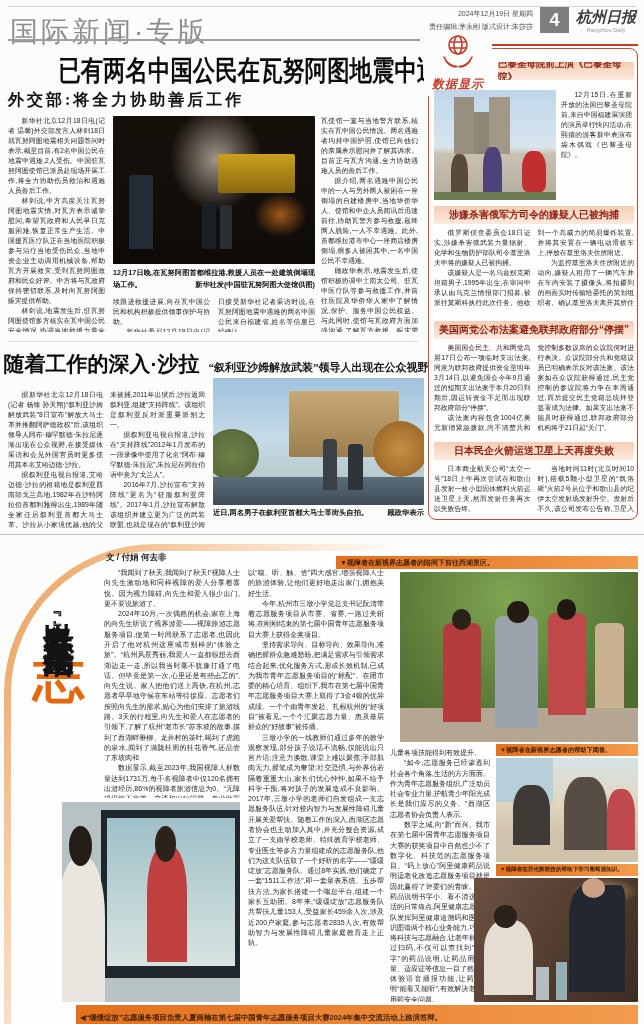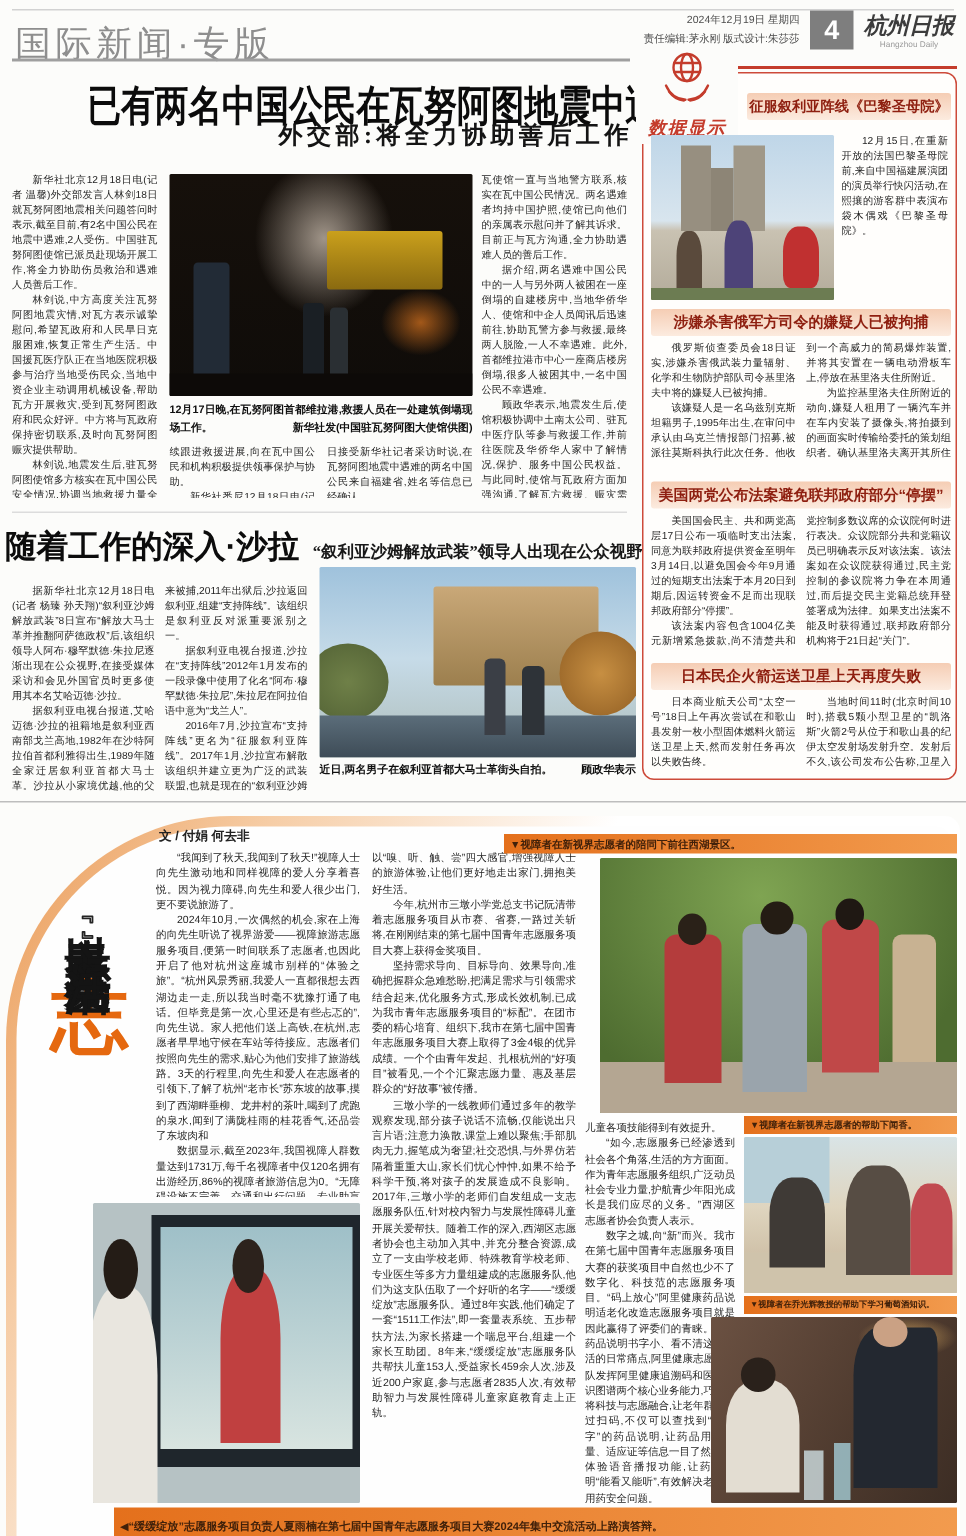--- a/index.html
+++ b/index.html
@@ -1,38 +1,38 @@
 <!DOCTYPE html>
 <html><head>
 <meta charset="utf-8">
 <style>
   html,body{margin:0;padding:0;background:#e8e8e6;}
   #page{position:relative;width:644px;height:1024px;background:#fcfcfa;overflow:hidden;
         font-family:"Liberation Sans","DejaVu Sans",sans-serif;color:#1f1f1f;}
   .abs{position:absolute;}
   
   #rule-top{left:8px;top:6px;width:628px;height:1px;background:#d2d2d2;}
-  #hdr-label{left:10px;top:13px;font-size:24px;color:#8e8e8e;letter-spacing:3px;}
+  #hdr-label{left:10px;top:13px;font-size:28px;color:#8e8e8e;letter-spacing:3px;}
   #rule-main{left:8px;top:39px;width:412px;height:2px;background:#9f9f9f;}
   #rule-red{left:472px;top:44px;width:166px;height:2px;background:#c43c2c;}
   #hdr-right{right:8px;top:7px;display:flex;gap:7px;align-items:center;}
   #hdr-dates{font-size:7px;color:#4c4c4c;text-align:right;line-height:1.9;}
   #pagebox{width:29px;height:26px;background:#7e7e7e;color:#fff;font-weight:bold;font-size:18px;
            line-height:26px;text-align:center;}
   #logo .cn{font-family:"Liberation Serif",serif;font-weight:bold;font-style:italic;font-size:15px;color:#3c3c3c;}
   #logo .en{font-size:5.5px;color:#9a9a9a;text-align:center;}
   
   .col{position:absolute;font-size:6.8px;line-height:1.47;text-align:justify;color:#1f1f1f;overflow:hidden;}
   .col p{margin:0;text-indent:2em;}
   .cont p:first-child{text-indent:0;}
   
   #a1-headline{left:8px;top:52px;width:414px;text-align:center;font-size:28px;font-weight:900;
                color:#0b0b0b;white-space:nowrap;}
   #a1-headline span{display:inline-block;transform:scaleX(.8);transform-origin:center;}
-  #a1-subhead{left:8px;top:80px;width:414px;text-align:right;font-family:"Liberation Serif",serif;
+  #a1-subhead{left:8px;top:90px;width:414px;text-align:left;font-family:"Liberation Serif",serif;
               font-size:16px;font-weight:bold;letter-spacing:3px;color:#141414;}
   #a1-col1{left:8px;top:116px;width:97px;height:216px;}
   #a1-caption{left:113px;top:267px;width:202px;height:27px;font-size:7.2px;font-weight:bold;
               line-height:1.6;color:#101010;text-align:justify;overflow:hidden;}
   #a1-caption .credit{float:right;}
   #a1-mid-l{left:113px;top:297px;width:97px;height:35px;}
   #a1-mid-r{left:218px;top:297px;width:97px;height:35px;}
   #a1-col4{left:321px;top:116px;width:97px;height:216px;}
   #div-a{left:8px;top:341px;width:410px;height:1px;background:#dcdcdc;}
   
@@ -190,21 +190,21 @@
           <path d="M11.6 10h16.8M11.6 16h16.8"></path>
           <path d="M6 25 q4 9 13 9.5"></path>
           <path d="M34 25 q-4 9 -13 9.5"></path>
           <path d="M8 29 q4 5.5 10 6"></path>
           <path d="M32 29 q-4 5.5 -10 6"></path>
         </g>
       </svg>
     </span>
     <div class="txt">数据显示</div>
   </div>
-  <div class="sb-bar" id="sb-h1">征服叙利亚阵线《巴黎圣母院》</div>
+  <div class="sb-bar" id="sb-h1">巴黎圣母院前上演《巴黎圣母院》</div>
   <div class="ph abs" id="sb-ph1">
     <i style="left:16%;top:6%;width:17%;height:52%;background:#978f80;"></i>
     <i style="left:45%;top:6%;width:17%;height:52%;background:#a09888;"></i>
     <i style="left:33%;top:20%;width:12%;height:38%;background:#8d8576;"></i>
     <i style="left:72%;top:55%;width:20%;height:38%;background:#c03030;border-radius:40% 40% 20% 20%;"></i>
     <i style="left:40%;top:52%;width:16%;height:42%;background:#4d4378;border-radius:40% 40% 0 0;"></i>
     <i style="left:14%;top:58%;width:14%;height:38%;background:#5a4a3c;border-radius:40% 40% 0 0;"></i>
     <i style="left:0;bottom:0;width:100%;height:7%;background:#6c7c52;"></i>
   </div>
   <div class="col" id="sb-t1">

